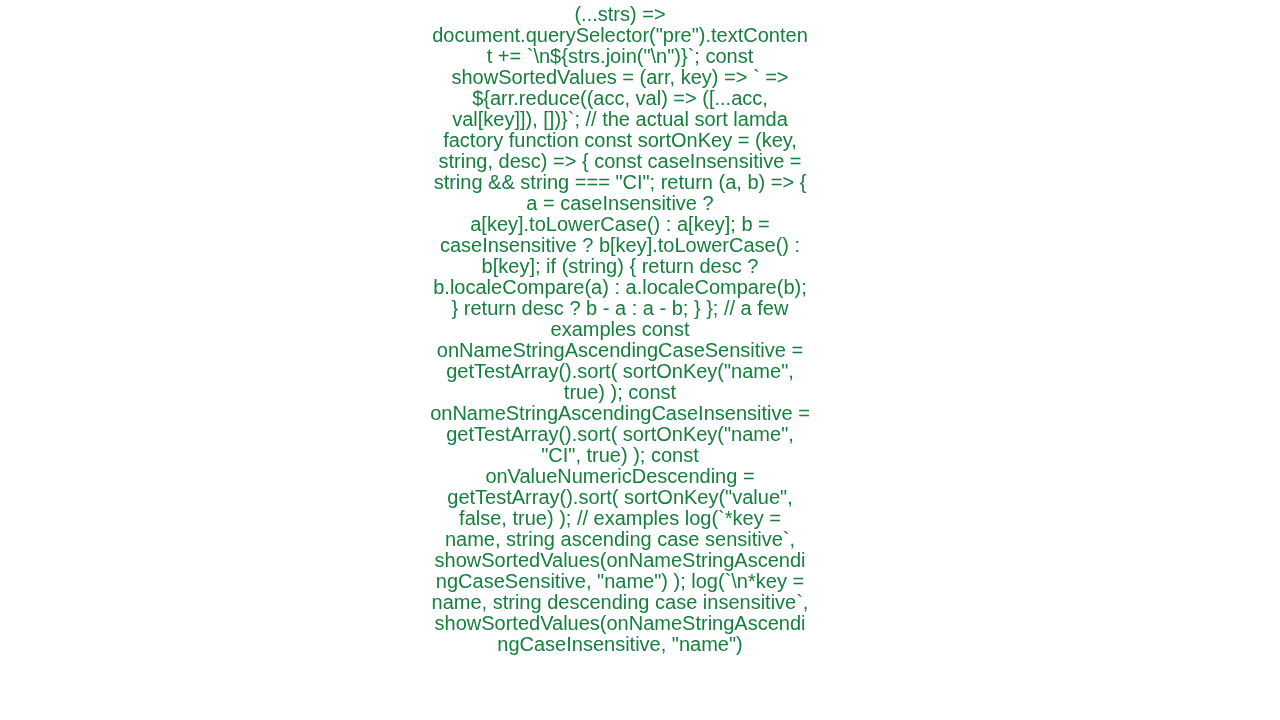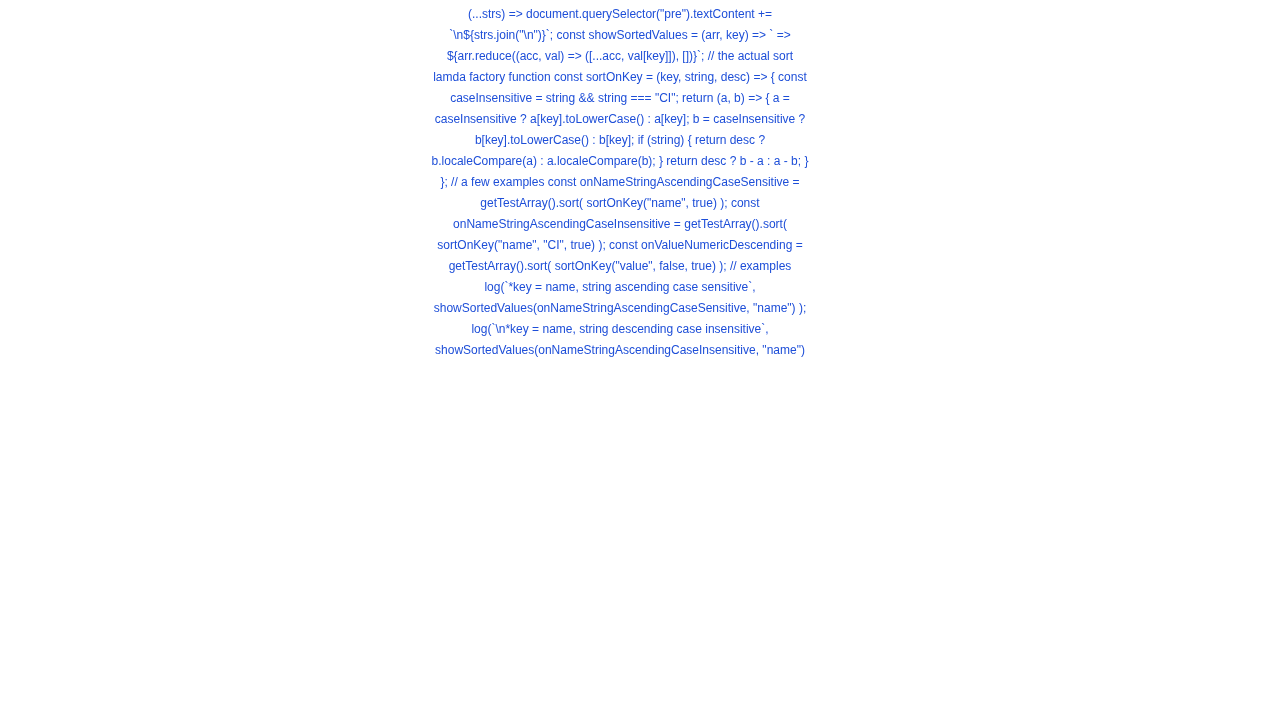--- a/index.html
+++ b/index.html
@@ -9,23 +9,23 @@
       background: #ffffff;
       font-family: Arial, Helvetica, sans-serif;
       overflow: hidden;
     }
     .content-column {
       width: 380px;
       margin-left: 430px;
       padding-top: 4px;
     }
     .code-text {
-      font-size: 12px;
+      font-size: 20px;
       line-height: 21px;
-      color: #1d4ed8;
+      color: #15803d;
       text-align: center;
       word-wrap: break-word;
       white-space: normal;
     }
   </style>
 </head>
 <body>
 
 <div class="content-column">
   <div class="code-text">(...strs) =&gt;    document.querySelector("pre").textContent +=       `\n${strs.join("\n")}`; const showSortedValues = (arr, key) =&gt;    ` =&gt; ${arr.reduce((acc, val) =&gt; ([...acc, val[key]]), [])}`;    // the actual sort lamda factory function const sortOnKey = (key, string, desc) =&gt; {   const caseInsensitive = string &amp;&amp; string === "CI";   return (a, b) =&gt; {     a = caseInsensitive ? a[key].toLowerCase() : a[key];     b = caseInsensitive ? b[key].toLowerCase() : b[key];     if (string) {       return desc ? b.localeCompare(a) : a.localeCompare(b);     }     return desc ? b - a : a - b;   } };  // a few examples const onNameStringAscendingCaseSensitive =    getTestArray().sort( sortOnKey("name", true) ); const onNameStringAscendingCaseInsensitive =    getTestArray().sort( sortOnKey("name", "CI", true) ); const onValueNumericDescending =    getTestArray().sort( sortOnKey("value", false, true) );  // examples log(`*key = name, string ascending case sensitive`,   showSortedValues(onNameStringAscendingCaseSensitive, "name") );  log(`\n*key = name, string descending case insensitive`,   showSortedValues(onNameStringAscendingCaseInsensitive, "name")</div>

